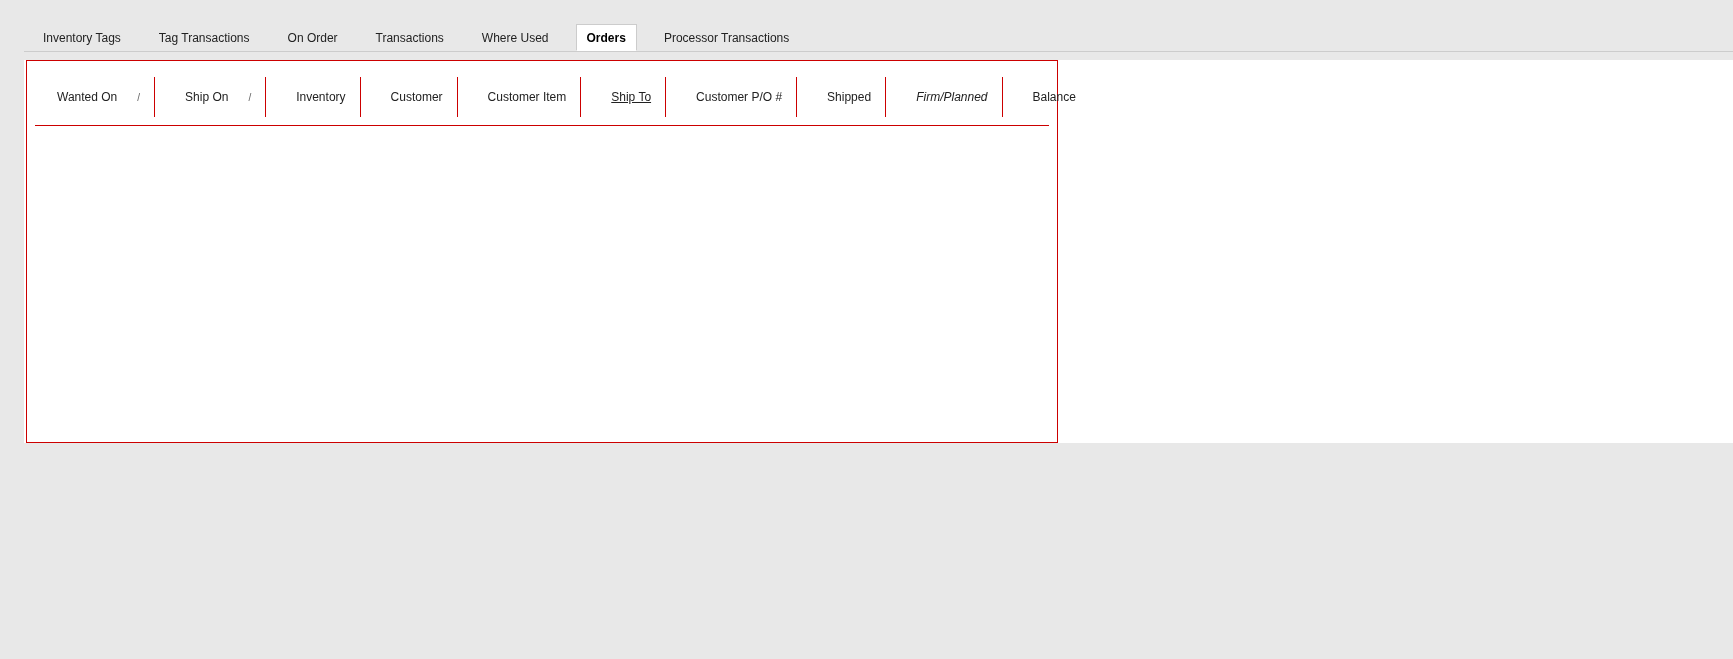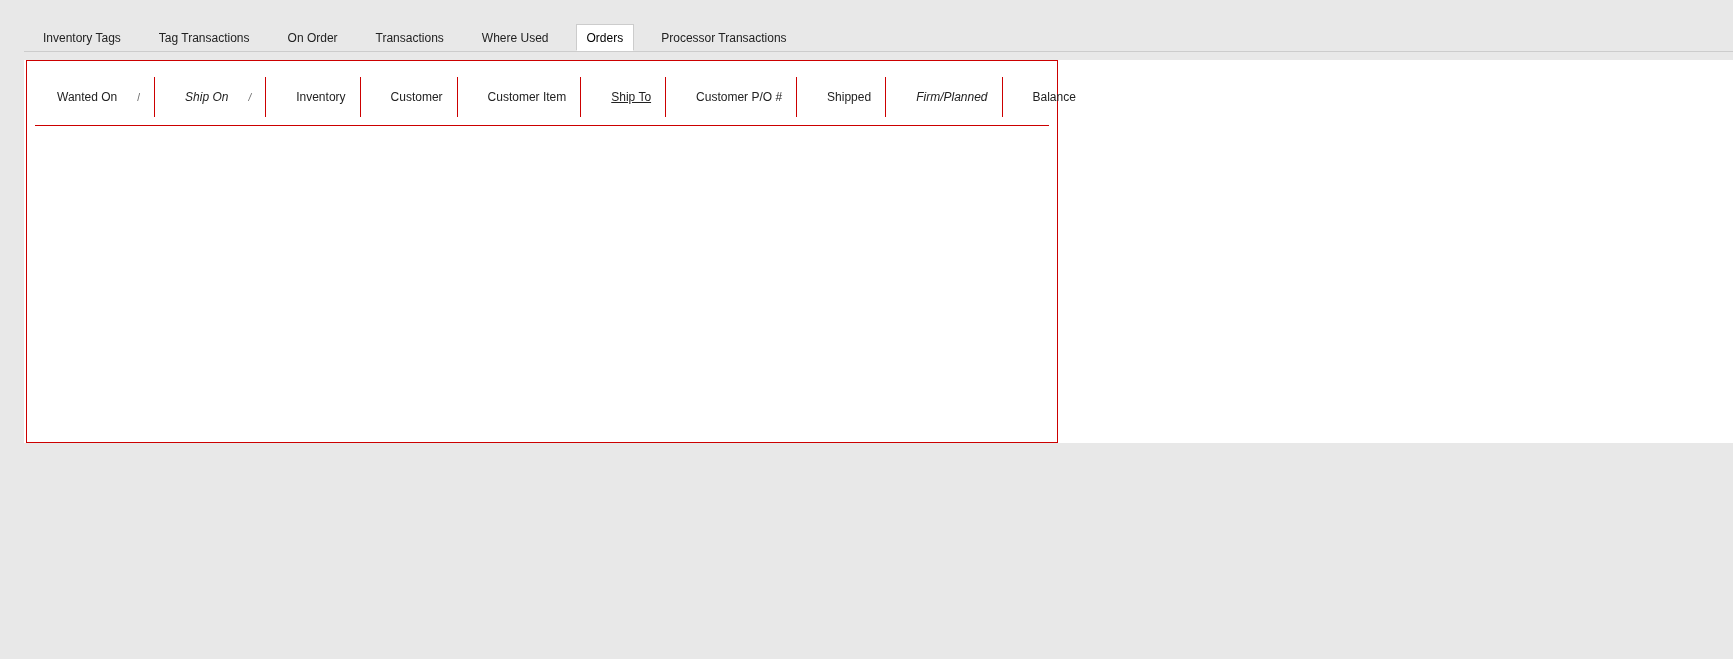--- a/index.html
+++ b/index.html
@@ -37,21 +37,21 @@
       display: flex;
       align-items: center;
       white-space: nowrap;
     }
 
     .tab.active {
       background: #ffffff;
       border: 1px solid #ccc;
       border-bottom: 1px solid #ffffff;
       color: #000;
-      font-weight: normal;
+      font-weight: bold;
     }
 
     .main-content {
       background: #ffffff;
       padding: 0;
     }
 
     .table-container {
       border: 1.5px solid #cc0000;
       margin: 4px 2px 0 2px;
@@ -86,21 +86,21 @@
       font-size: 10px;
       color: #666;
     }
 
     .table-body {
       min-height: 300px;
       background: #ffffff;
     }
 
     .col-wanted-on { flex: 1.4; }
-    .col-ship-on { flex: 1.2; font-style: italic; }
+    .col-ship-on { flex: 1.2; }
     .col-quantity { flex: 1; }
     .col-customer { flex: 1.2; }
     .col-customer-item { flex: 1.3; }
     .col-ship-to { flex: 1.1; text-decoration: underline; }
     .col-customer-po { flex: 1.3; }
     .col-shipped { flex: 1; }
     .col-firm-planned { flex: 1.2; font-style: italic; }
     .col-balance { flex: 0.8; }
   </style>
 </head>

